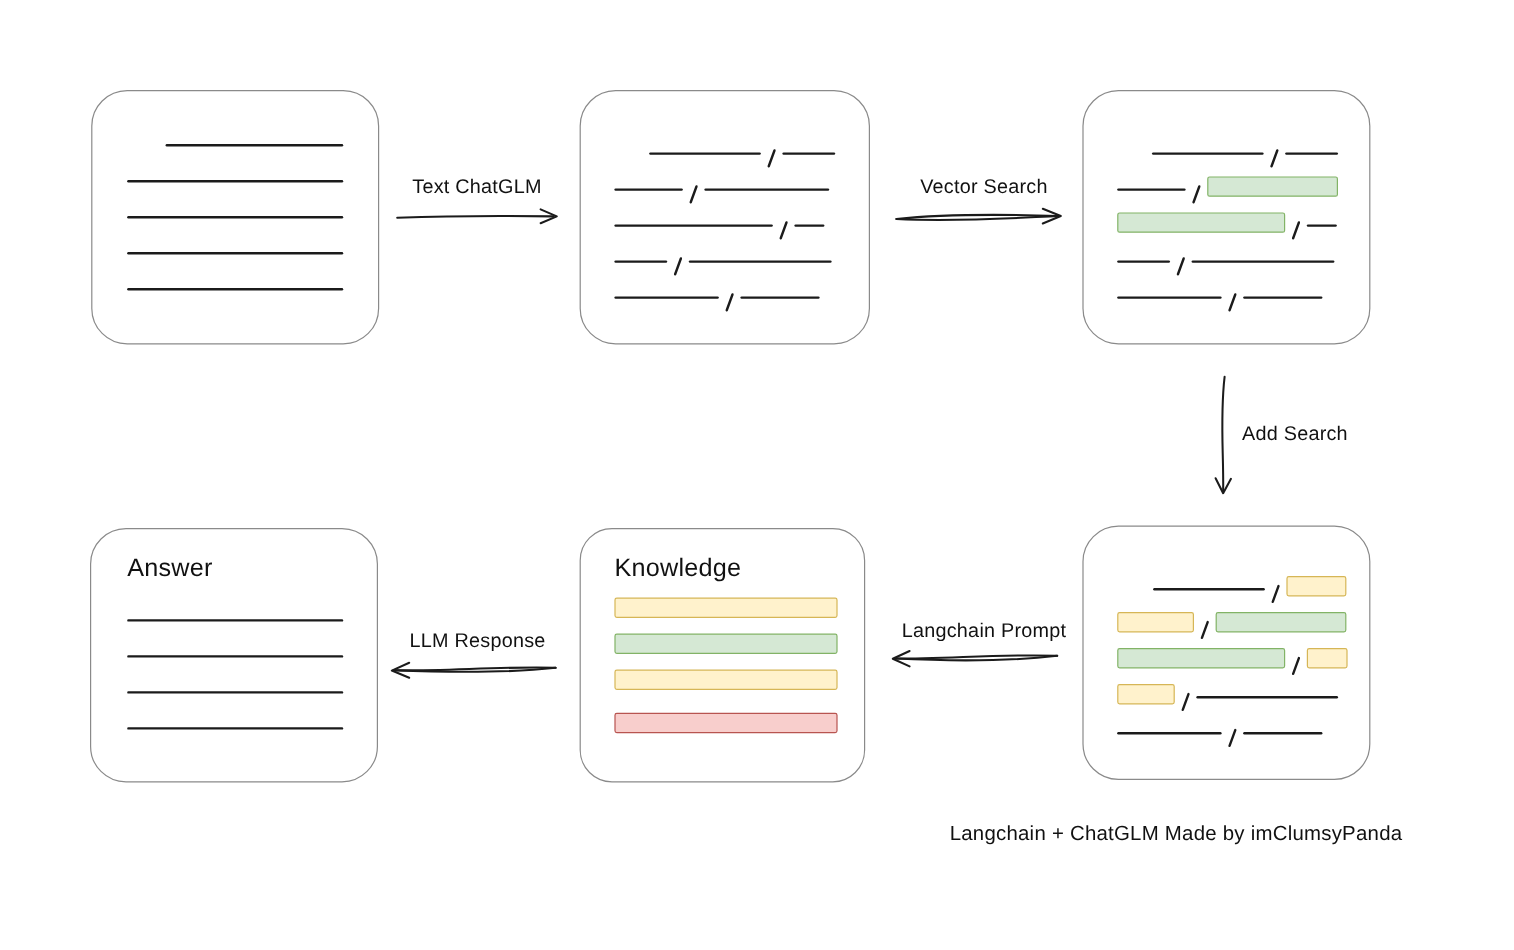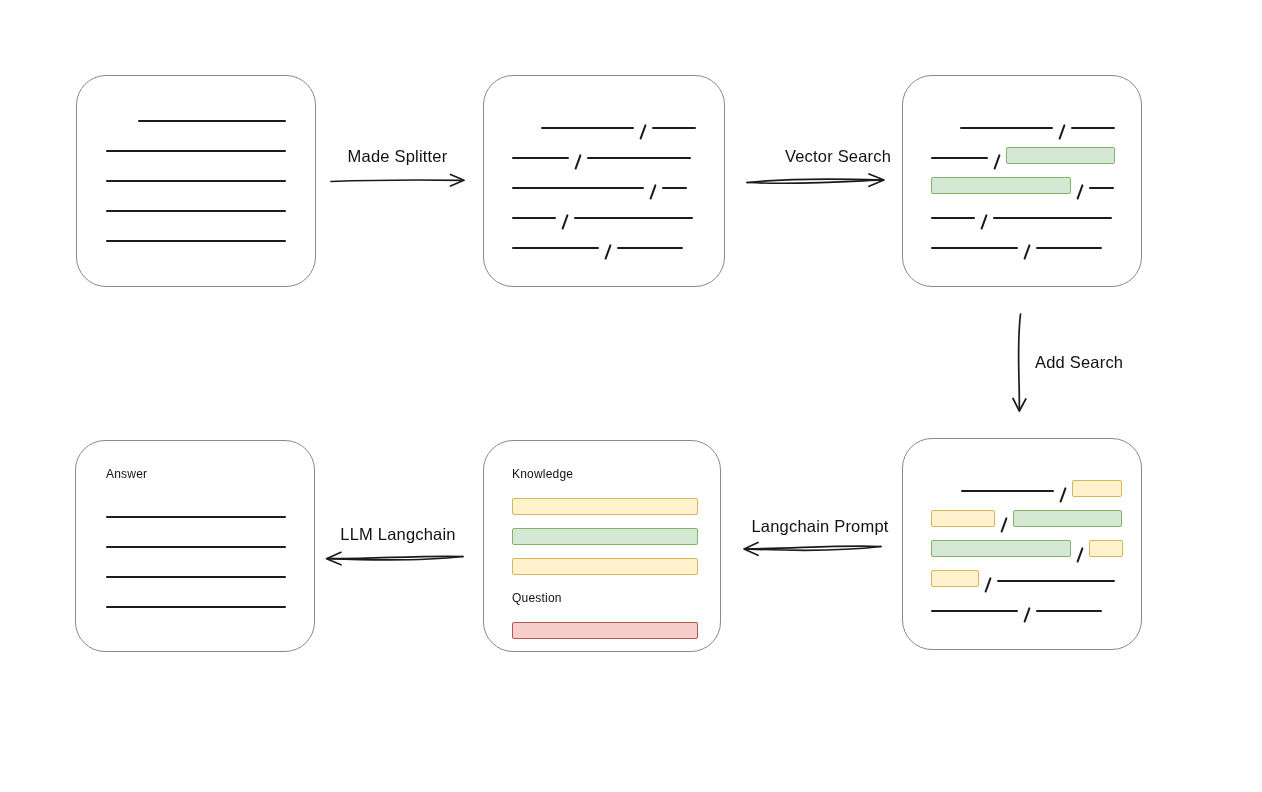--- a/index.html
+++ b/index.html
@@ -44,21 +44,21 @@
     box-sizing:content-box;
   }
   .seg.chip.green{background:var(--green-fill,#d5e8d4);border:1.4px solid var(--green-border,#82b366);}
   .seg.chip.yellow{background:var(--yellow-fill,#fff2cc);border:1.4px solid var(--yellow-border,#d6b656);}
   .seg.chip.red{background:var(--red-fill,#f8cecc);border:1.4px solid var(--red-border,#b85450);}
 
   
   .pad-doc{padding:24px 0 0 29px;}
   .pad-chunks{padding:31px 0 0 28px;}
   .box-title{
-    font-size:12px;line-height:22px;color:var(--text-color,#111111);
+    font-size:21px;line-height:22px;color:var(--text-color,#111111);
     font-weight:500;letter-spacing:.2px;
   }
   .prompt-inner{padding:22px 0 0 28px;}
   .prompt-inner .rows{margin-top:6px;}
   .prompt-inner .row{align-items:center;}
   .prompt-inner .seg.chip{margin-bottom:0;}
   .q-title{margin-top:6px;}
   .answer-inner{padding:22px 0 0 30px;}
   .answer-inner .rows{margin-top:11px;}
 
@@ -213,35 +213,34 @@
           <span class="seg ln" style="width: 118px;"></span>
         </div>
         <div class="row">
           <span class="seg ln" style="width: 87px;"></span>
           <span class="seg slash"></span>
           <span class="seg ln" style="width: 66px;"></span>
         </div>
       </div>
   </div>
 
-  <div class="box" style="left:483px;top:440px;width:238px;">
+  <div class="box" style="left:483px;top:440px;width:238px;border-radius:27px;">
     <div class="prompt-inner">
       <div class="box-title">Knowledge</div>
       <div class="rows">
           <div class="row">
             <span class="seg chip yellow" style="width: 184px;"></span>
           </div>
           <div class="row">
             <span class="seg chip green" style="width: 184px;"></span>
           </div>
           <div class="row">
             <span class="seg chip yellow" style="width: 184px;"></span>
           </div>
         </div>
-      <div class="box-title q-title">Question</div>
       <div class="rows">
           <div class="row">
             <span class="seg chip red" style="width: 184px;"></span>
           </div>
         </div>
     </div>
   </div>
 
   <div class="box" style="left:75px;top:440px;">
     <div class="answer-inner">
@@ -256,20 +255,21 @@
           <div class="row">
             <span class="seg ln" style="width: 180px;"></span>
           </div>
           <div class="row">
             <span class="seg ln" style="width: 180px;"></span>
           </div>
         </div>
     </div>
   </div>
 
-  <div class="arrow-label" style="left:325px;top:146px;width:145px;">Made Splitter</div>
-  <div class="arrow-label" style="left:758px;top:146px;width:160px;">Vector Search</div>
+  <div class="arrow-label" style="left:325px;top:146px;width:145px;">Text ChatGLM</div>
+  <div class="arrow-label" style="left:740px;top:146px;width:160px;">Vector Search</div>
   <div class="arrow-label" style="left:1035px;top:352px;text-align:left;">Add Search</div>
   <div class="arrow-label" style="left:735px;top:516px;width:170px;">Langchain Prompt</div>
-  <div class="arrow-label" style="left:323px;top:524px;width:150px;">LLM Langchain</div>
-
+  <div class="arrow-label" style="left:323px;top:524px;width:150px;">LLM Response</div>
+
+  <div class="caption">Langchain + ChatGLM Made by imClumsyPanda</div>
 
 </div>
 
 </body></html>

